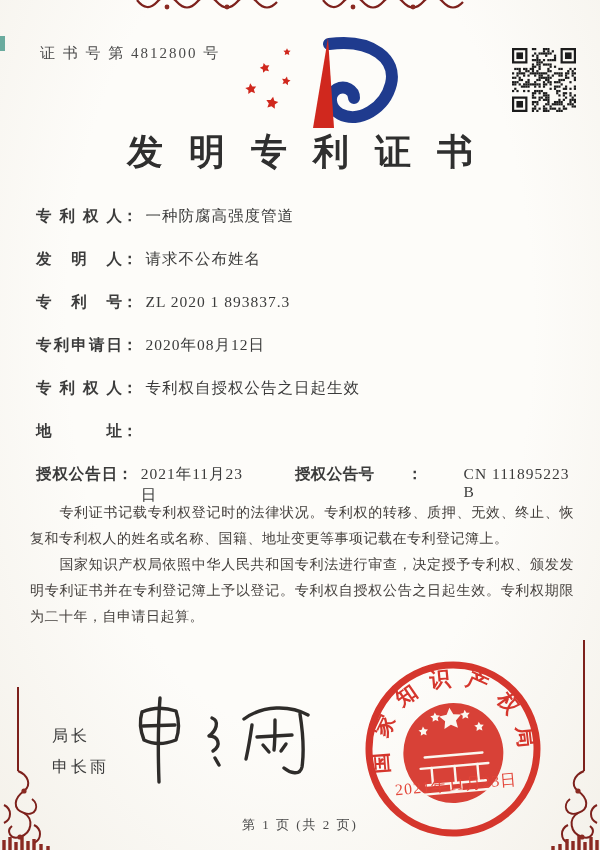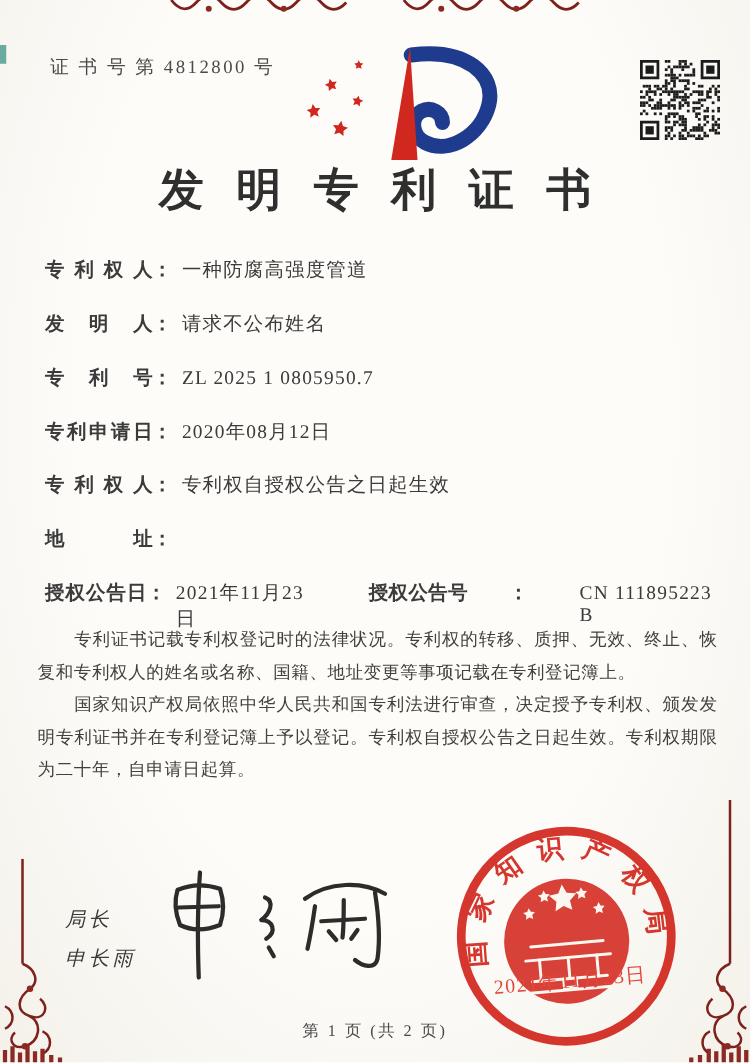--- a/index.html
+++ b/index.html
@@ -26,21 +26,21 @@
   .frow{display:flex;align-items:baseline;height:22px;margin-bottom:21px;font-size:15.5px;color:#3b3b3b;}
   .flabel{display:inline-block;width:86px;text-align:justify;text-align-last:justify;font-weight:bold;letter-spacing:0;}
   .colon{font-weight:bold;margin-right:8px;}
   .fvalue{letter-spacing:1px;}
   .pair2{margin-left:42px;display:flex;align-items:baseline;gap:33px;}
   .body-text{
     position:absolute;left:30px;top:500px;width:544px;
     font-size:14px;line-height:1.86;text-align:justify;color:#433f3c;
   }
   .body-text p{margin:0;text-indent:2.1em;letter-spacing:0.5px;}
-  .sig-labels{position:absolute;left:52px;top:726px;font-size:16px;color:#3b3b3b;font-style:italic;}
+  .sig-labels{position:absolute;left:52px;top:726px;font-size:16px;color:#3b3b3b;}
   .sig-labels div{margin-bottom:10px;letter-spacing:3px;}
   .signature-svg{position:absolute;left:118px;top:692px;width:212px;height:98px;}
   .seal{position:absolute;left:360px;top:656px;width:186px;height:186px;transform:rotate(-5deg);opacity:.93;}
   .footer{
     position:absolute;left:0;top:816px;width:600px;text-align:center;
     font-size:13px;color:#4a4a4a;letter-spacing:2px;
   }
   .orn-top{position:absolute;left:135px;top:-2px;width:330px;height:18px;}
   .orn-bl{position:absolute;left:0;top:687px;width:60px;height:165px;}
   .orn-br{position:absolute;left:545px;top:640px;width:55px;height:212px;}
@@ -370,21 +370,21 @@
       <span class="fvalue">一种防腐高强度管道</span>
     </div>
     <div class="frow">
       <span class="flabel">发明人</span>
         <span class="colon">：</span>
       <span class="fvalue">请求不公布姓名</span>
     </div>
     <div class="frow">
       <span class="flabel">专利号</span>
         <span class="colon">：</span>
-      <span class="fvalue">ZL 2025 1 0805950.7</span>
+      <span class="fvalue">ZL 2020 1 893837.3</span>
     </div>
     <div class="frow">
       <span class="flabel">专利申请日</span>
         <span class="colon">：</span>
       <span class="fvalue">2020年08月12日</span>
     </div>
     <div class="frow">
       <span class="flabel">专利权人</span>
         <span class="colon">：</span>
       <span class="fvalue">专利权自授权公告之日起生效</span>

